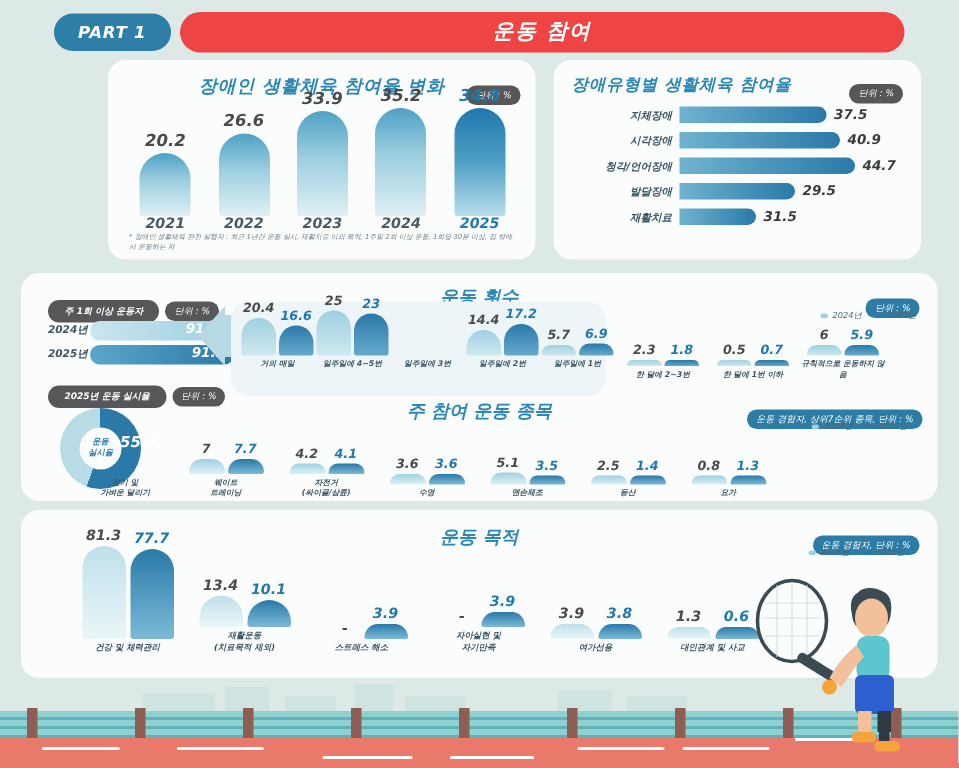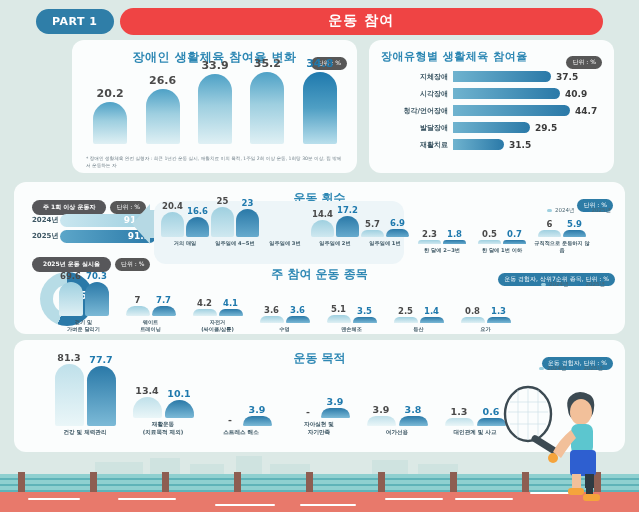--- a/index.html
+++ b/index.html
@@ -3,21 +3,21 @@
 <meta charset="utf-8">
 <style>
   * { box-sizing: border-box; margin: 0; padding: 0; }
   html, body { width: 639px; height: 512px; overflow: hidden; }
   body {
     font-family: "DejaVu Sans", "Liberation Sans", sans-serif;
     background: #dce9e6;
     position: relative;
     color: #2f4f5e;
   }
-  .page { position: relative; width: 639px; height: 512px; overflow: hidden; }
+  .page { position: relative; width: 639px; height: 512px; overflow: hidden; font-style: italic; }
 
   
   .header { position: absolute; left: 0; top: 6px; width: 639px; height: 30px; display: flex; align-items: center; gap: 6px; padding: 0 36px; }
   .part-badge {
     background: #2f7ea8; color: #ffffff; border-radius: 14px;
     font-size: 11px; font-weight: bold; letter-spacing: .5px;
     padding: 6px 16px; white-space: nowrap;
   }
   .title-bar {
     flex: 1; background: #ef4444; border-radius: 14px; height: 27px;
@@ -188,20 +188,27 @@
         </div>
         <div class="tbar-wrap">
       <div class="tbar-val">35.2</div>
       <div class="tbar" style="height:72px"></div>
         </div>
         <div class="tbar-wrap">
       <div class="tbar-val hl">34.8</div>
       <div class="tbar hl" style="height:72px"></div>
         </div>
       </div>
+    <div class="trend-axis" id="trend-axis">
+        <span class="">2021</span>
+        <span class="">2022</span>
+        <span class="">2023</span>
+        <span class="">2024</span>
+        <span class="hl">2025</span>
+      </div>
     <div class="trend-note">* 장애인 생활체육 완전 실행자 : 최근 1년간 운동 실시, 재활치료 이외 목적, 1주일 2회 이상 운동, 1회당 30분 이상, 집 밖에서 운동하는 자</div>
   </div>
 
   <div class="card" id="panel-type">
     <div class="card-title">장애유형별 생활체육 참여율</div>
     <div class="type-unit">
       <span class="unit-pill grey">단위 : %</span>
     </div>
     <div class="type-rows" id="type-rows">
         <div class="type-row">
@@ -380,30 +387,20 @@
     <div class="sports-title">주 참여 운동 종목</div>
     <div id="sports-pill">
       <span class="unit-pill blue">운동 경험자, 상위7순위 종목, 단위 : %</span>
     </div>
     <div class="legend" id="sports-legend">
         <span class="lg"><i class="dot y24"></i>2024년</span>
         <span class="lg"><i class="dot y25"></i>2025년</span>
       </div>
     <div class="sports-row" id="sports-row">
         <div class="sgroup">
-      <div class="spair">
-        <div class="scol">
-          <span class="sval a">69.6</span>
-          <div class="sbar a" style="height:34px"></div>
-            </div>
-        <div class="scol">
-          <span class="sval b">70.3</span>
-          <div class="sbar b" style="height:34px"></div>
-            </div>
-      </div>
       <div class="slabel">걷기 및<br>가벼운 달리기</div>
         </div>
         <div class="sgroup">
       <div class="spair">
         <div class="scol">
           <span class="sval a">7</span>
           <div class="sbar a" style="height:10px"></div>
             </div>
         <div class="scol">
           <span class="sval b">7.7</span>

